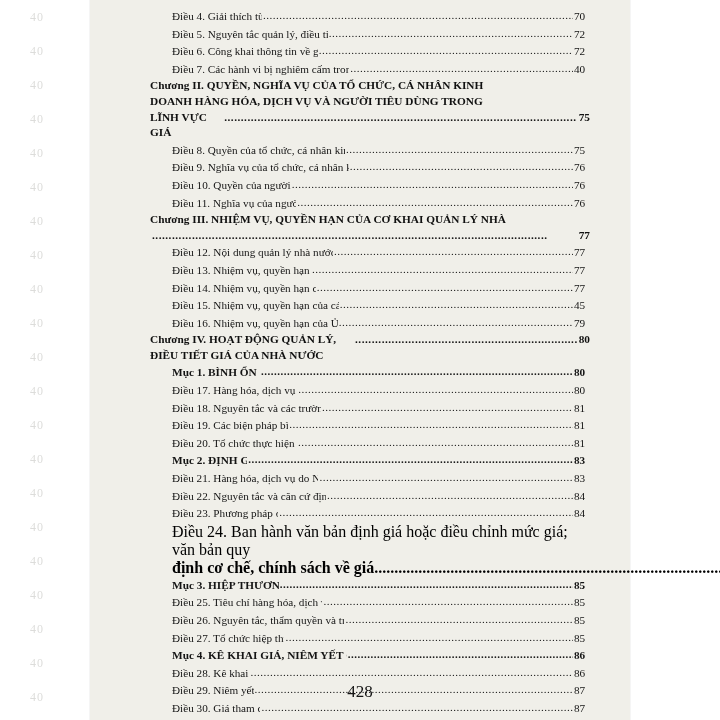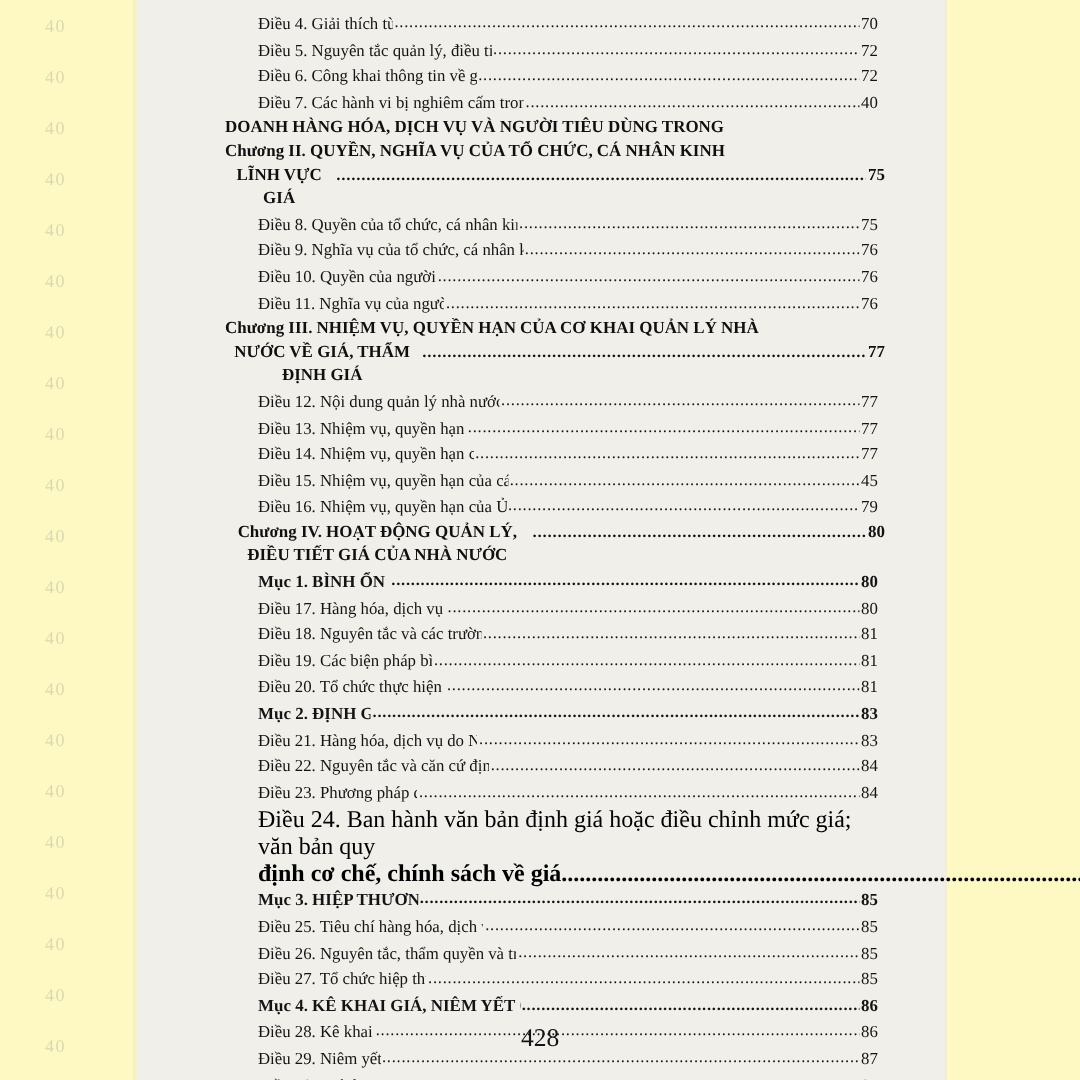--- a/index.html
+++ b/index.html
@@ -10,21 +10,21 @@
     width: 720px;
     height: 720px;
     background: #e9e9e4;
     font-family: "Liberation Serif", serif;
     overflow: hidden;
   }
   .page {
     position: relative;
     width: 720px;
     height: 720px;
-    background: #fef9c3;
+    background: #ffffff;
   }
   
   .bleed-col {
     position: absolute;
     left: 30px;
     top: 0;
     width: 70px;
     height: 720px;
     display: flex;
     flex-direction: column;
@@ -96,21 +96,21 @@
     display: block;
     margin-bottom: 1px;
   }
   .chap .wrapline {
     display: block;
   }
   .chap .tail {
     display: flex;
     align-items: baseline;
   }
-  .chap .tail .lbl { flex: 0 1 auto; text-align: center; }
+  .chap .tail .lbl { flex: 0 1 auto; }
   .chap .tail .dots {
     flex: 1 1 auto;
     overflow: hidden;
     white-space: nowrap;
     margin: 0 2px;
     letter-spacing: 0.5px;
   }
   .chap .tail .pg { flex: 0 0 auto; }
   .muc {
     font-weight: bold;
@@ -181,22 +181,22 @@
           <span class="lbl">Điều 6. Công khai thông tin về giá, thẩm định giá</span>
           <span class="dots">.......................................................................................................................</span>
           <span class="pg">72</span>
         </div>
         <div class="line indent-1">
           <span class="lbl">Điều 7. Các hành vi bị nghiêm cấm trong lĩnh vực giá, thẩm định giá</span>
           <span class="dots">.......................................................................................................................</span>
           <span class="pg">40</span>
         </div>
         <div class="chap indent-0">
+          <div class="wrapline">Chương II. QUYỀN, NGHĨA VỤ CỦA TỔ CHỨC, CÁ NHÂN KINH</div>
           <div class="wrapline">DOANH HÀNG HÓA, DỊCH VỤ VÀ NGƯỜI TIÊU DÙNG TRONG</div>
-          <div class="wrapline">Chương II. QUYỀN, NGHĨA VỤ CỦA TỔ CHỨC, CÁ NHÂN KINH</div>
           <div class="tail flexrow">
             <span class="lbl">LĨNH VỰC GIÁ</span>
             <span class="dots">.......................................................................................................................</span>
             <span class="pg">75</span>
           </div>
         </div>
         <div class="line indent-1">
           <span class="lbl">Điều 8. Quyền của tổ chức, cá nhân kinh doanh hàng hóa, dịch vụ</span>
           <span class="dots">.......................................................................................................................</span>
           <span class="pg">75</span>
@@ -212,21 +212,20 @@
           <span class="pg">76</span>
         </div>
         <div class="line indent-1">
           <span class="lbl">Điều 11. Nghĩa vụ của người tiêu dùng</span>
           <span class="dots">.......................................................................................................................</span>
           <span class="pg">76</span>
         </div>
         <div class="chap indent-0">
           <div class="wrapline">Chương III. NHIỆM VỤ, QUYỀN HẠN CỦA CƠ KHAI QUẢN LÝ NHÀ</div>
           <div class="tail flexrow">
-            <span class="lbl">NƯỚC VỀ GIÁ, THẨM ĐỊNH GIÁ</span>
             <span class="dots">.......................................................................................................................</span>
             <span class="pg">77</span>
           </div>
         </div>
         <div class="line indent-1">
           <span class="lbl">Điều 12. Nội dung quản lý nhà nước về giá, thẩm định giá</span>
           <span class="dots">.......................................................................................................................</span>
           <span class="pg">77</span>
         </div>
         <div class="line indent-1">

